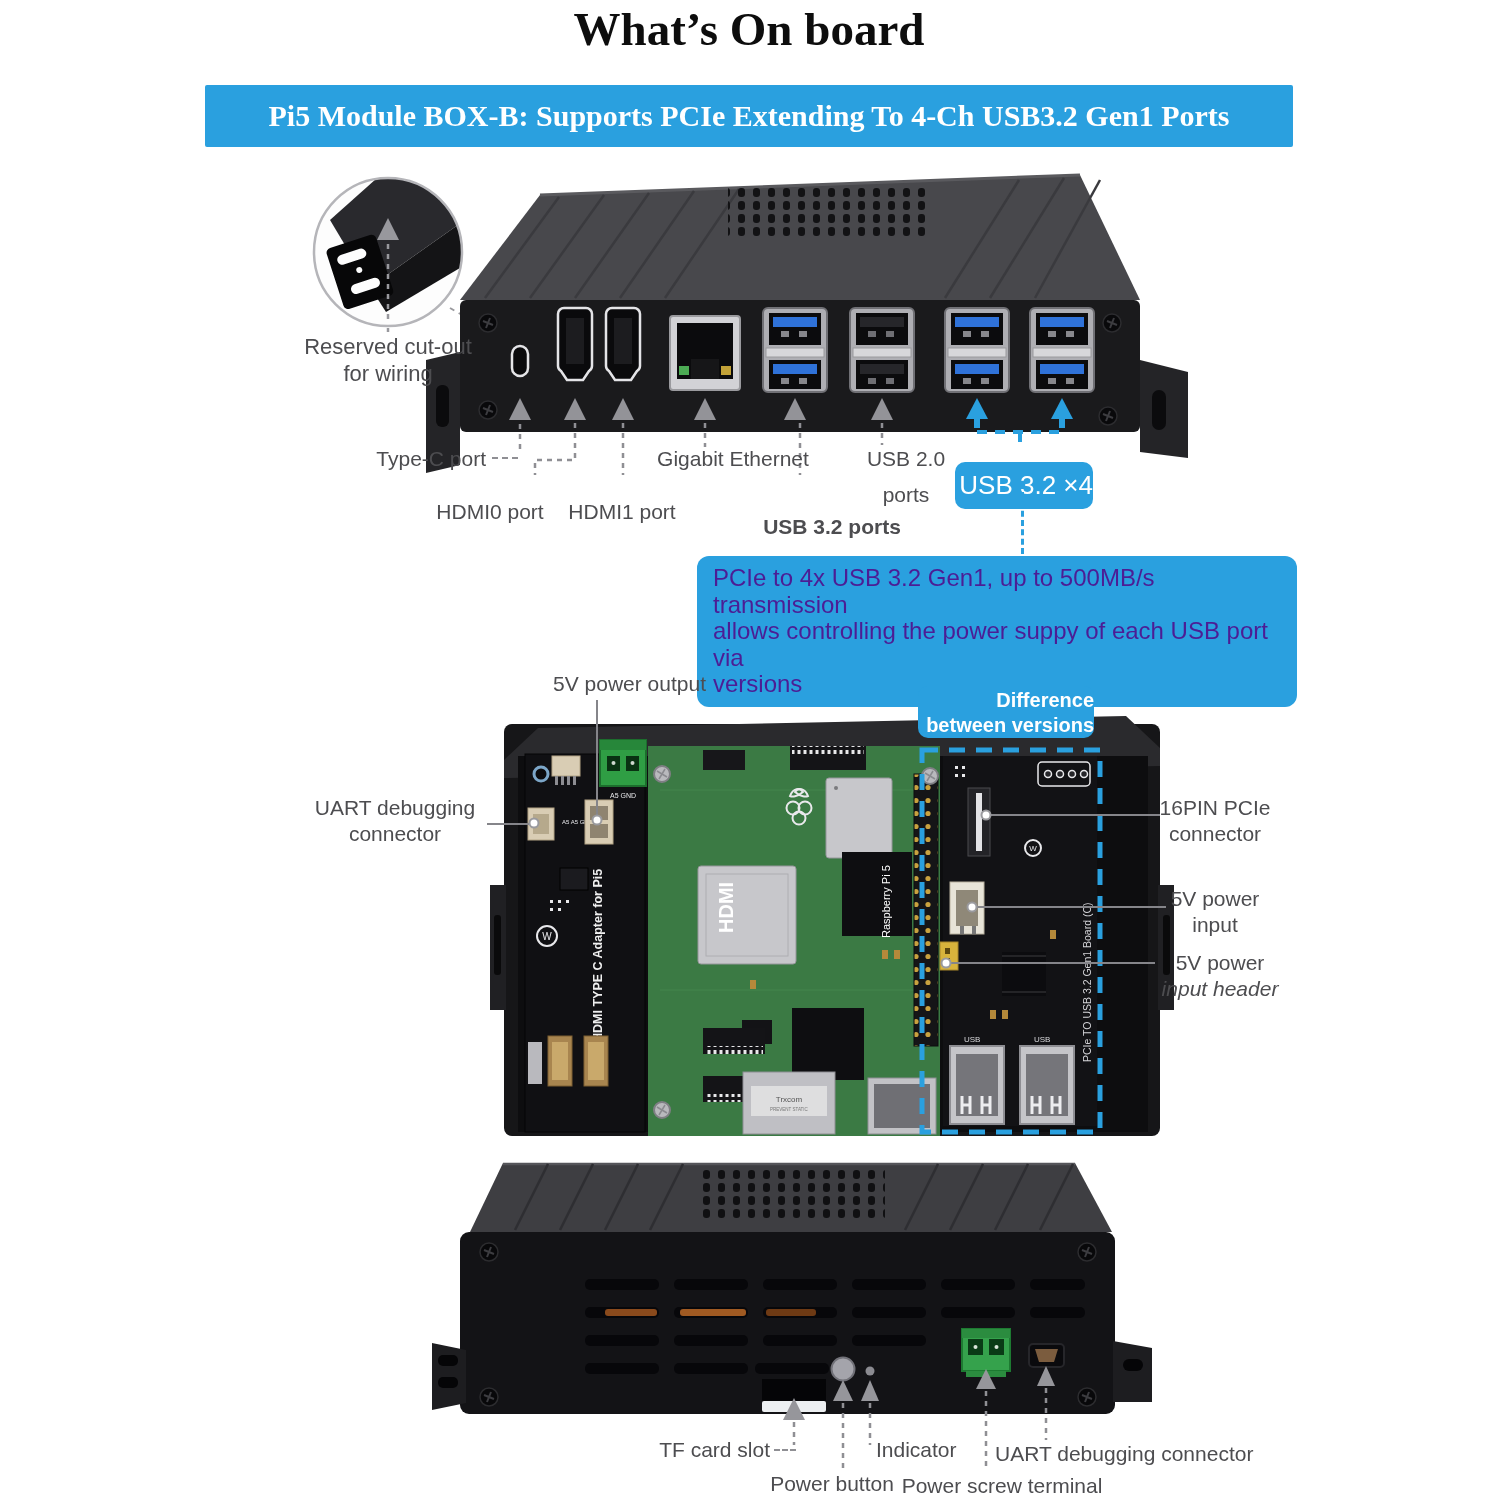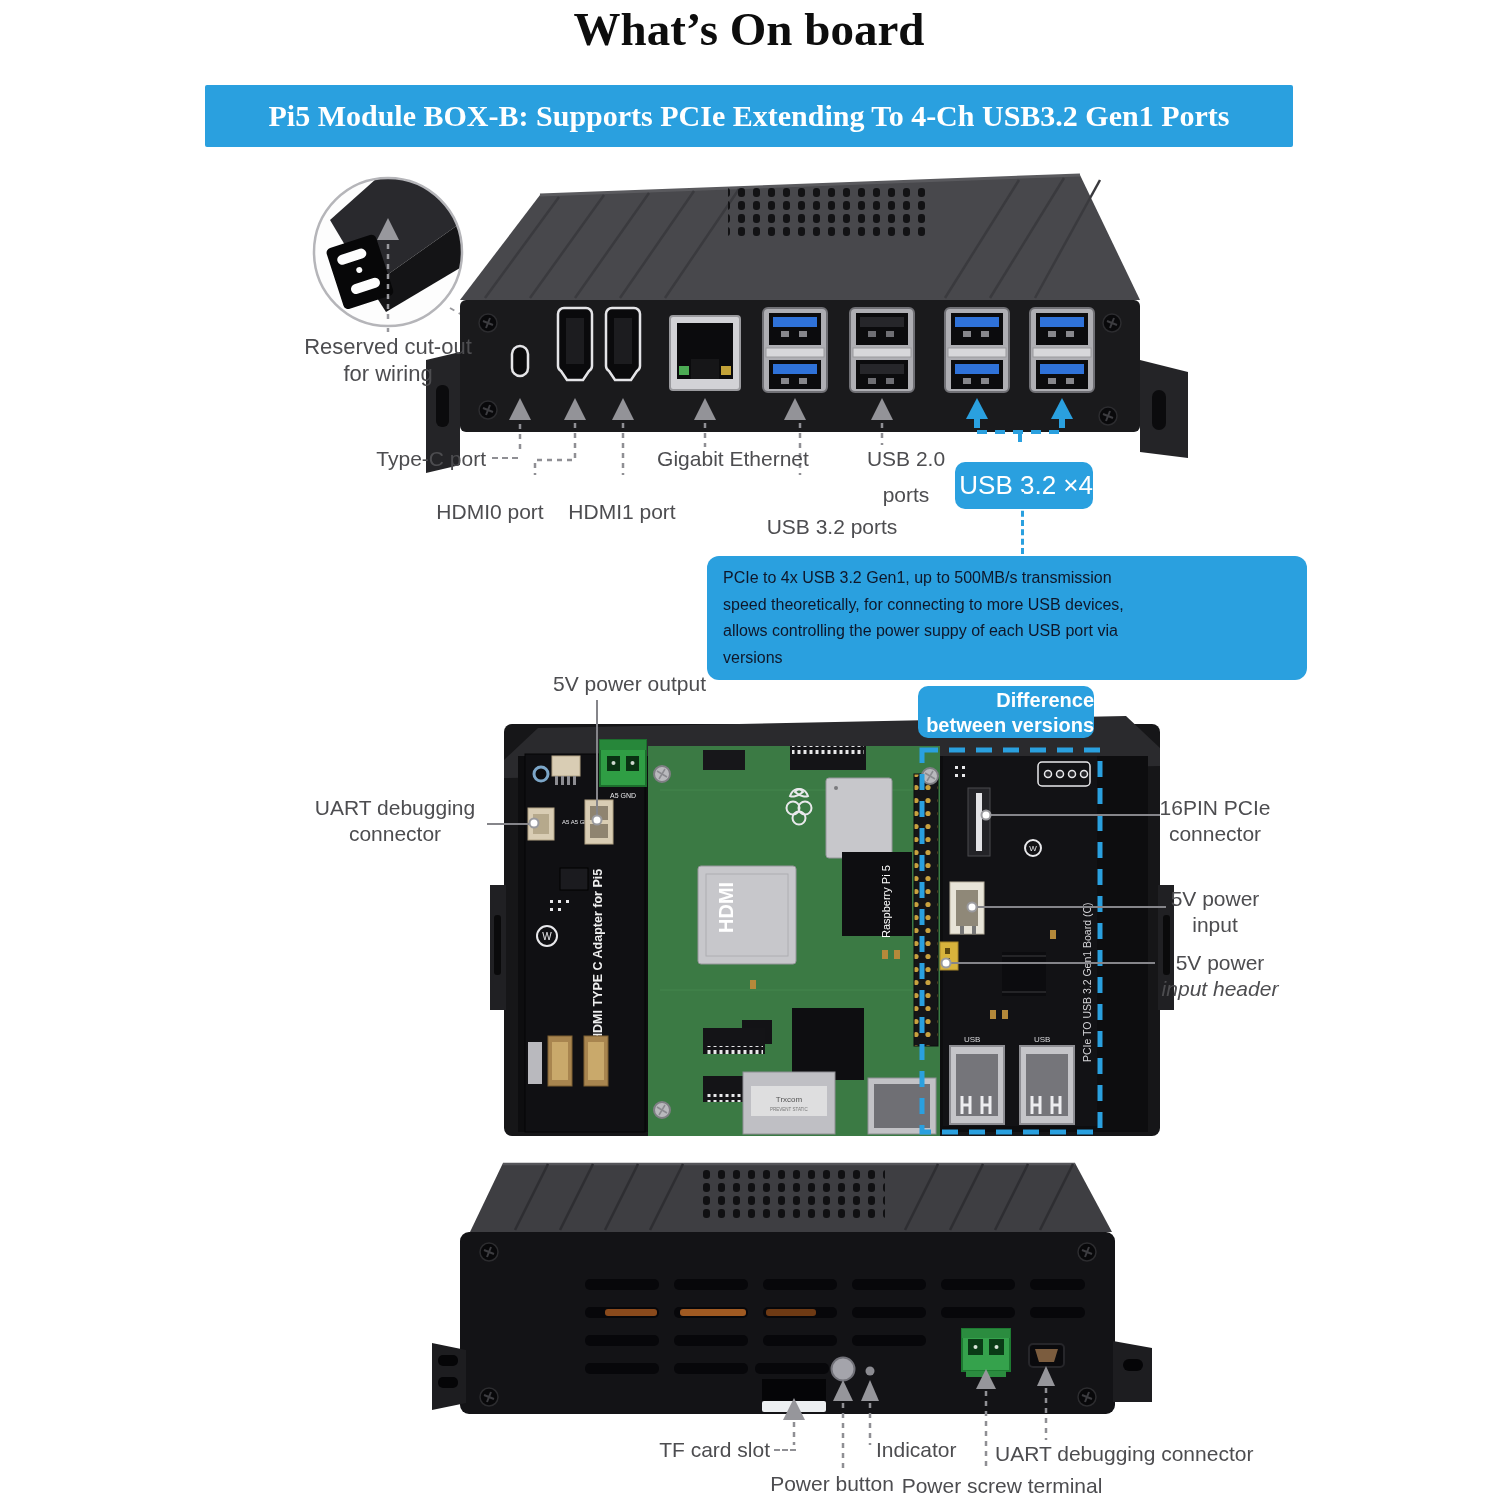--- a/index.html
+++ b/index.html
@@ -8,22 +8,22 @@
           font-family:"Liberation Sans",sans-serif;}
   .abs{position:absolute;}
   .lbl{position:absolute;font-size:21px;color:var(--lblgray);text-align:center;line-height:25px;}
   .lbl.r{text-align:right;} .lbl.l{text-align:left;}
   .title{position:absolute;left:0;top:2px;width:1498px;text-align:center;
          font-family:"Liberation Serif",serif;font-weight:bold;font-size:47px;color:#0d0d0d;}
   .banner{position:absolute;left:205px;top:85px;width:1088px;height:62px;background:var(--blue);
           color:#fff;font-family:"Liberation Serif",serif;font-weight:bold;font-size:30px;
           text-align:center;line-height:62px;border-radius:2px;}
   .bluebadge{position:absolute;background:var(--blue);color:#fff;border-radius:10px;text-align:right;margin-top:20px;}
-  .infobox{position:absolute;left:697px;top:556px;width:568px;background:var(--blue);color:#0f172a;
-           border-radius:12px;padding:9px 16px;font-size:16px;line-height:26.5px;margin-left:10px;}
+  .infobox{position:absolute;left:697px;top:556px;width:568px;background:var(--blue);color:#4c1d95;
+           border-radius:12px;padding:9px 16px;font-size:24px;line-height:26.5px;}
   .dash-h{position:absolute;height:0;border-top:2.5px dashed var(--dashgray);}
   .bdash-v{position:absolute;width:0;border-left:3px dashed var(--blue);}
   .lead-h{position:absolute;height:0;border-top:2px solid var(--leader);}
   .dot{position:absolute;width:7px;height:7px;border-radius:50%;background:#fff;
        border:2px solid #9a9a9e;transform:translate(-50%,-50%);}
   svg text{font-family:"Liberation Sans",sans-serif;}
 </style>
 </head>
 <body>
 
@@ -204,30 +204,29 @@
   </svg>
 
   <div class="lbl" style="left:288px;top:334px;width:200px;font-size:22px;">Reserved cut-out</div>
   <div class="lbl" style="left:288px;top:361px;width:200px;font-size:22px;">for wiring</div>
 
   <div class="lbl r" style="left:336px;top:446px;width:150px;">Type-C port</div>
   <div class="dash-h" style="left:492px;top:457px;width:26px;"></div>
   <div class="lbl" style="left:415px;top:499px;width:150px;">HDMI0 port</div>
   <div class="lbl" style="left:547px;top:499px;width:150px;">HDMI1 port</div>
   <div class="lbl" style="left:623px;top:446px;width:220px;">Gigabit Ethernet</div>
-  <div class="lbl" style="left:744px;top:514px;width:176px;">USB 3.2 ports</div>
+  <div class="lbl" style="left:744px;top:514px;width:176px;font-weight:bold;">USB 3.2 ports</div>
   <div class="lbl" style="left:845px;top:446px;width:122px;">USB 2.0</div>
   <div class="lbl" style="left:845px;top:482px;width:122px;">ports</div>
 
   <div class="bluebadge" style="left:955px;top:442px;width:138px;height:47px;font-size:26px;line-height:47px;">USB 3.2 ×4</div>
   <div class="bdash-v" style="left:1021px;top:492px;height:62px;"></div>
 
   <div class="infobox">
     <div>PCIe to 4x USB 3.2 Gen1, up to 500MB/s transmission</div>
-    <div>speed theoretically, for connecting to more USB devices,</div>
     <div>allows controlling the power suppy of each USB port via</div>
     <div>versions</div>
   </div>
 
   <svg class="abs" style="left:490px;top:690px;" width="700" height="460" viewBox="0 0 700 460">
     <defs>
       <pattern id="gpins" width="12" height="13" patternUnits="userSpaceOnUse">
         <rect width="12" height="13" fill="#151517"></rect>
           <circle cx="6" cy="6.5" r="2.6" fill="#c9a23f"></circle>
       </pattern>

